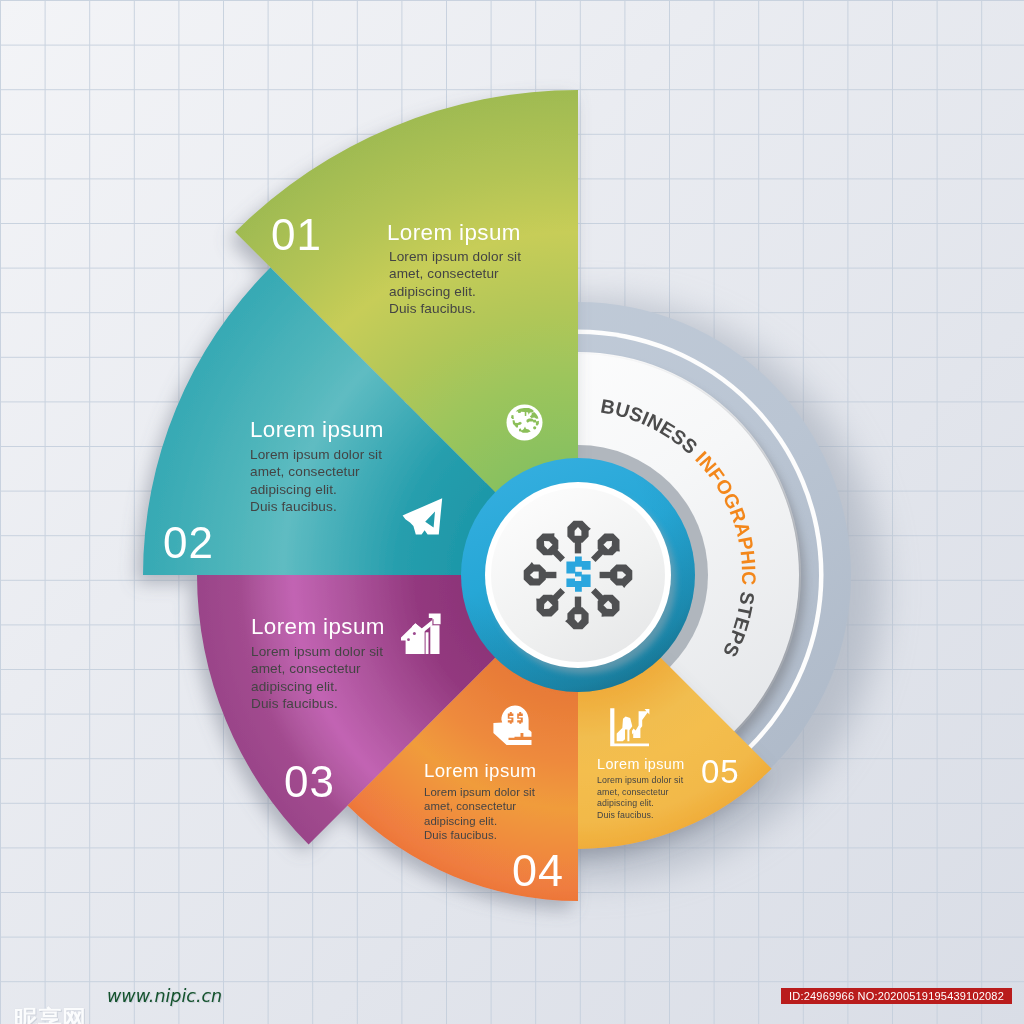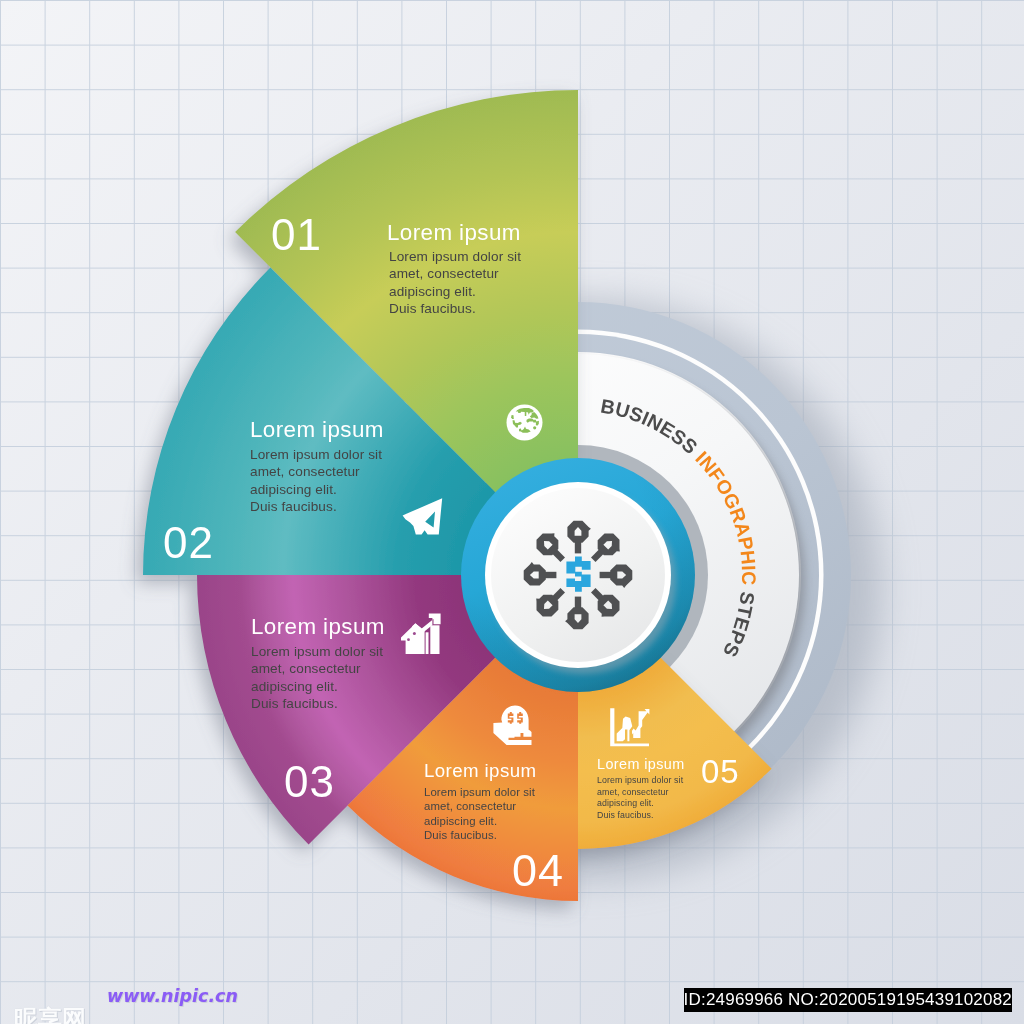--- a/index.html
+++ b/index.html
@@ -5,23 +5,23 @@
   html,body{margin:0;padding:0;}
   body{width:1024px;height:1024px;overflow:hidden;font-family:"Liberation Sans",sans-serif;background:#eef0f4;}
   #stage{position:relative;width:1024px;height:1024px;}
   svg.main{position:absolute;left:0;top:0;display:block;}
   .num{font-family:"Liberation Sans",sans-serif;font-size:44px;fill:#fff;letter-spacing:1px;}
   .ttl{font-family:"Liberation Sans",sans-serif;font-size:22.4px;fill:#fff;letter-spacing:0.4px;}
   .bdy{font-family:"Liberation Sans",sans-serif;font-size:13.6px;fill:#444;letter-spacing:0.1px;}
   .num4{font-size:45px;} .ttl4{font-size:18.7px;} .bdy4{font-size:11.4px;}
   .num5{font-size:33px;} .ttl5{font-size:14.4px;} .bdy5{font-size:8.8px;}
   .wmlogo{position:absolute;left:14px;top:1006px;font-family:"DejaVu Sans",sans-serif;font-weight:bold;font-size:24px;line-height:26px;color:#fbfcfd;letter-spacing:0px;text-shadow:0 0 1px #c7ccd6,1px 1px 0 #cdd2db;}
-  .wmurl{position:absolute;left:107px;top:984px;font-family:"DejaVu Sans",sans-serif;font-style:italic;font-weight:bold;font-size:17.5px;line-height:24px;color:#8b5cf6;text-shadow:0 0 1px #c7ccd6,1px 1px 0 #cdd2db;}
+  .wmurl{position:absolute;left:107px;top:984px;font-family:"DejaVu Sans",sans-serif;font-style:italic;font-weight:normal;font-size:17.5px;line-height:24px;color:#14532d;text-shadow:0 0 1px #c7ccd6,1px 1px 0 #cdd2db;}
   .arctext{font-family:"Liberation Sans",sans-serif;font-weight:bold;font-size:19.5px;letter-spacing:0.2px;}
-  .wmid{position:absolute;right:12px;top:988px;background:#000000;color:#fff;font-size:17px;padding:2px 0;letter-spacing:0.2px;}
+  .wmid{position:absolute;right:12px;top:988px;background:#b91c1c;color:#fff;font-size:11px;padding:2px 8px;letter-spacing:0.2px;}
 </style>
 </head>
 <body>
 
 <div id="stage">
   <svg class="main" width="1024" height="1024" viewBox="0 0 1024 1024">
     <defs>
       <linearGradient id="bg" x1="0" y1="0" x2="1" y2="1">
         <stop offset="0" stop-color="#f3f4f7"></stop>
           <stop offset="1" stop-color="#d9dde6"></stop>

